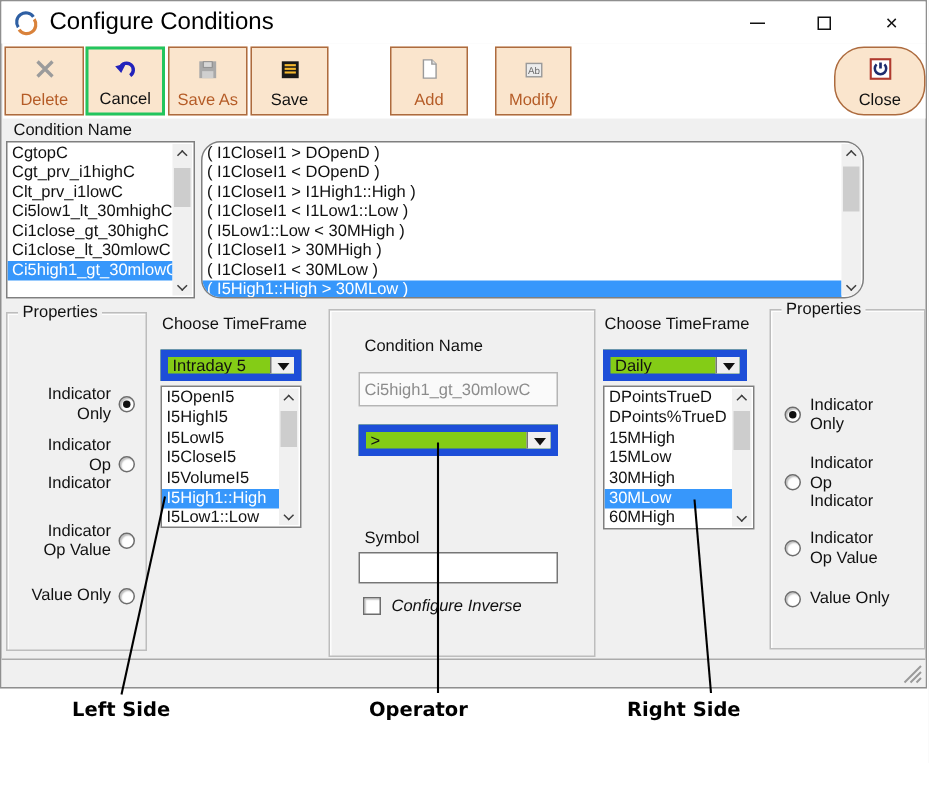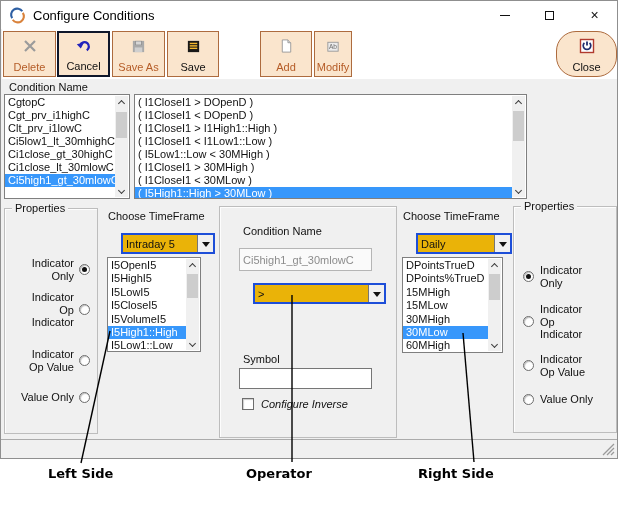--- a/index.html
+++ b/index.html
@@ -7,33 +7,33 @@
   .page { position:relative; width:619px; height:524px; background:#fff;
           font-family:"Liberation Sans", sans-serif; font-size:11px; color:#111;
           overflow:hidden; }
 
   
   .window { position:absolute; left:0; top:0; width:618px; height:459px;
             background:#f0f0f0; border:1px solid #8f8f8f; }
   .titlebar { position:absolute; left:0; top:0; width:100%; height:28px;
               background:#fff; display:flex; align-items:center; }
   .app-icon { margin:0 7px 0 8px; width:17px; height:17px; }
-  .title-text { font-size:13px; color:#000; }
+  .title-text { font-size:16px; color:#000; }
   .caption-btns { position:absolute; right:0; top:0; height:28px; display:flex; }
   .cap-btn { width:45px; height:28px; display:flex; align-items:center; justify-content:center; }
   .glyph-min { width:10px; height:1px; background:#111; }
   .glyph-max { width:9px; height:9px; border:1px solid #111; background:transparent; }
   .glyph-close { font-size:14px; line-height:14px; color:#111; }
 
   
   .toolbar { position:absolute; left:1px; top:28px; width:615px; height:50px; background:#fff; }
   .tbtn { position:absolute; top:2px; height:46px; background:#fae5cd;
           border:1px solid #ad6b3e; display:flex; flex-direction:column;
           align-items:center; justify-content:space-between; padding:5px 0 3px; }
-  .tbtn.focused { border:2px solid #0f172a; }
+  .tbtn.focused { border:2px solid #22c55e; }
   .tbtn .tlabel { font-size:11px; }
   .tlabel.accent { color:#b55c27; }
   .tlabel.dark { color:#111; }
   .ticon { height:18px; display:flex; align-items:center; justify-content:center; }
 
   
   .list-hdr { position:absolute; font-size:11px; color:#111; }
 
   
   .list { position:absolute; background:#fff; border:1px solid #7f7f7f; overflow:hidden; }
@@ -63,21 +63,21 @@
   .radio { width:11px; height:11px; border-radius:50%; background:#fff; border:1px solid #6d6d6d;
            box-shadow:inset 1px 1px 1px rgba(0,0,0,.25); flex:0 0 11px; position:relative; }
   .radio.checked::after { content:""; position:absolute; left:2px; top:2px; width:5px; height:5px;
            border-radius:50%; background:#111; }
   .opt-label { font-size:11px; line-height:12.5px; white-space:pre-line; color:#111; }
   .lopt { position:absolute; right:7px; display:flex; align-items:center; gap:5px; }
   .lopt .opt-label { text-align:right; }
   .ropt { position:absolute; left:9px; display:flex; align-items:center; gap:6px; }
 
   
-  .combo { position:absolute; background:#eab308; border:2px solid #1d4ed8;margin-left:14px; }
+  .combo { position:absolute; background:#84cc16; border:5px solid #1d4ed8; }
   .combo-val { position:absolute; left:3px; top:0; bottom:0; right:18px; display:flex;
                align-items:center; font-size:11px; overflow:hidden; white-space:nowrap; }
   .combo-btn { position:absolute; right:0; top:0; bottom:0; width:16px; background:#f0f0f0;
                border-left:1px solid #767676; display:flex; align-items:center; justify-content:center; }
   .combo-btn::after { content:""; width:0; height:0; border:4px solid transparent;
                border-top:5px solid #111; margin-top:5px; }
   .field { position:absolute; border:1px solid #767676; background:#fff; font-size:11px;
            padding:0 3px; font-family:"Liberation Sans", sans-serif; color:#111; }
   .field:disabled { background:#fafafa; border-color:#b5b5b5; color:#8c8c8c; }
   .small-label { position:absolute; font-size:11px; color:#111; }
@@ -164,21 +164,21 @@
       </div>
       <div class="tbtn" style="left:258px; width:52px;">
         <span class="ticon">
           <svg width="15" height="16" viewBox="0 0 16 16">
             <path d="M3.5 1.5 H9.5 L12.5 4.5 V14.5 H3.5 Z" fill="#ffffff" stroke="#9a9a9a"></path>
             <path d="M9.5 1.5 L9.5 4.5 L12.5 4.5" fill="#e0e0e0" stroke="#9a9a9a"></path>
           </svg>
         </span>
         <span class="tlabel accent">Add</span>
       </div>
-      <div class="tbtn" style="left:312px; width:38px;">
+      <div class="tbtn" style="left:328px; width:51px;">
         <span class="ticon">
           <svg width="16" height="15" viewBox="0 0 16 16">
             <rect x="2.5" y="3.5" width="11" height="9.5" fill="#ececec" stroke="#9a9a9a"></rect>
             <text x="8" y="10.8" font-size="7" text-anchor="middle" fill="#6d6d6d" font-family="Liberation Sans, sans-serif">Ab</text>
           </svg>
         </span>
         <span class="tlabel accent">Modify</span>
       </div>
       <div class="tbtn" style="left:554px; width:61px;border-radius:20px;">
         <span class="ticon">
@@ -211,21 +211,21 @@
           </div>
         <div class="sb-track">
             <div class="sb-thumb" style="top:4px; height:26px;"></div>
           </div>
         <div class="sb-btn">
             <span class="chev-down"></span>
           </div>
       </div>
     </div>
 
-    <div class="list" style="left:133px; top:93px; width:393px; height:105px;">
+    <div class="list" style="left:133px; top:93px; width:442px; height:105px;border-radius:13px;">
       <div class="items">
 
       <div class="li">( I1CloseI1 &gt; DOpenD )</div>
           <div class="li">( I1CloseI1 &lt; DOpenD )</div>
           <div class="li">( I1CloseI1 &gt; I1High1::High )</div>
           <div class="li">( I1CloseI1 &lt; I1Low1::Low )</div>
           <div class="li">( I5Low1::Low &lt; 30MHigh )</div>
           <div class="li">( I1CloseI1 &gt; 30MHigh )</div>
           <div class="li">( I1CloseI1 &lt; 30MLow )</div>
           <div class="li selected">( I5High1::High &gt; 30MLow )</div>

